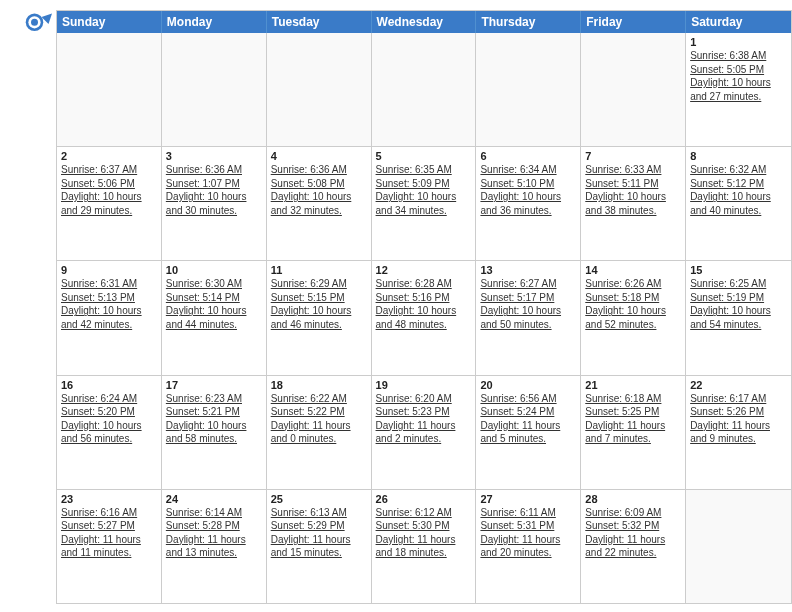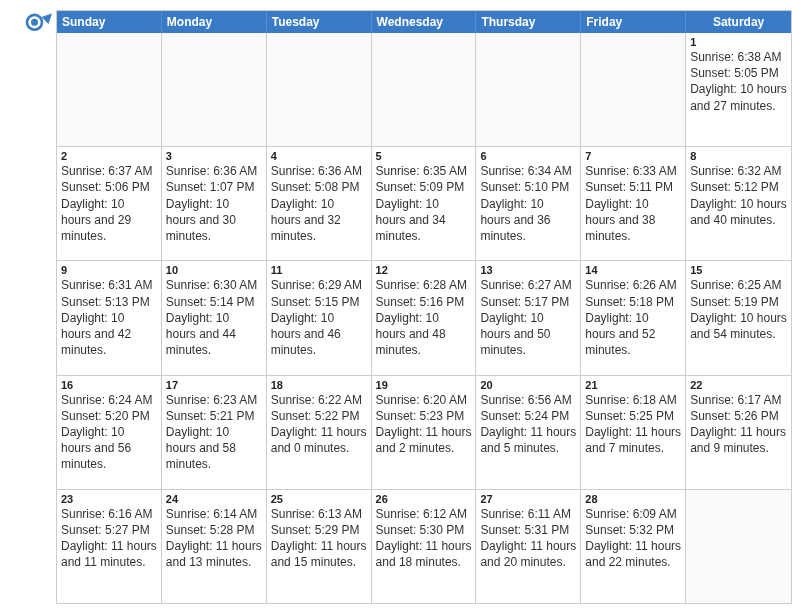--- a/index.html
+++ b/index.html
@@ -61,21 +61,21 @@
       background: #3a7bc8;
     }
     .cal-header-cell {
       color: #fff;
       font-size: 12px;
       font-weight: bold;
       padding: 4px 5px;
       text-align: left;
       border-right: 1px solid #5090d0;
     }
-    .cal-header-cell:last-child { border-right: none; text-align: center; }
+    .cal-header-cell:last-child { border-right: none; }
     .cal-body {
       flex: 1;
       display: flex;
       flex-direction: column;
     }
     .cal-row {
       display: grid;
       grid-template-columns: repeat(7, 1fr);
       flex: 1;
       border-top: 1px solid #ccc;
@@ -91,23 +91,24 @@
     }
     .cal-cell:last-child { border-right: none; }
     .cal-cell.empty { background: #f9f9f9; }
     .day-num {
       font-size: 11px;
       font-weight: bold;
       color: #222;
       margin-bottom: 1px;
     }
     .day-info {
-      font-size: 12px;
+      font-size: 10px;
       color: #333;
       line-height: 1.35;
+      text-decoration: underline;
     }
   </style>
 </head>
 <body>
 
 <div class="page">
   <div class="header">
     <div class="logo">
       <svg class="logo-icon" viewBox="0 0 32 32">
         <circle cx="12" cy="14" r="10" fill="#3a7bc8"></circle>

